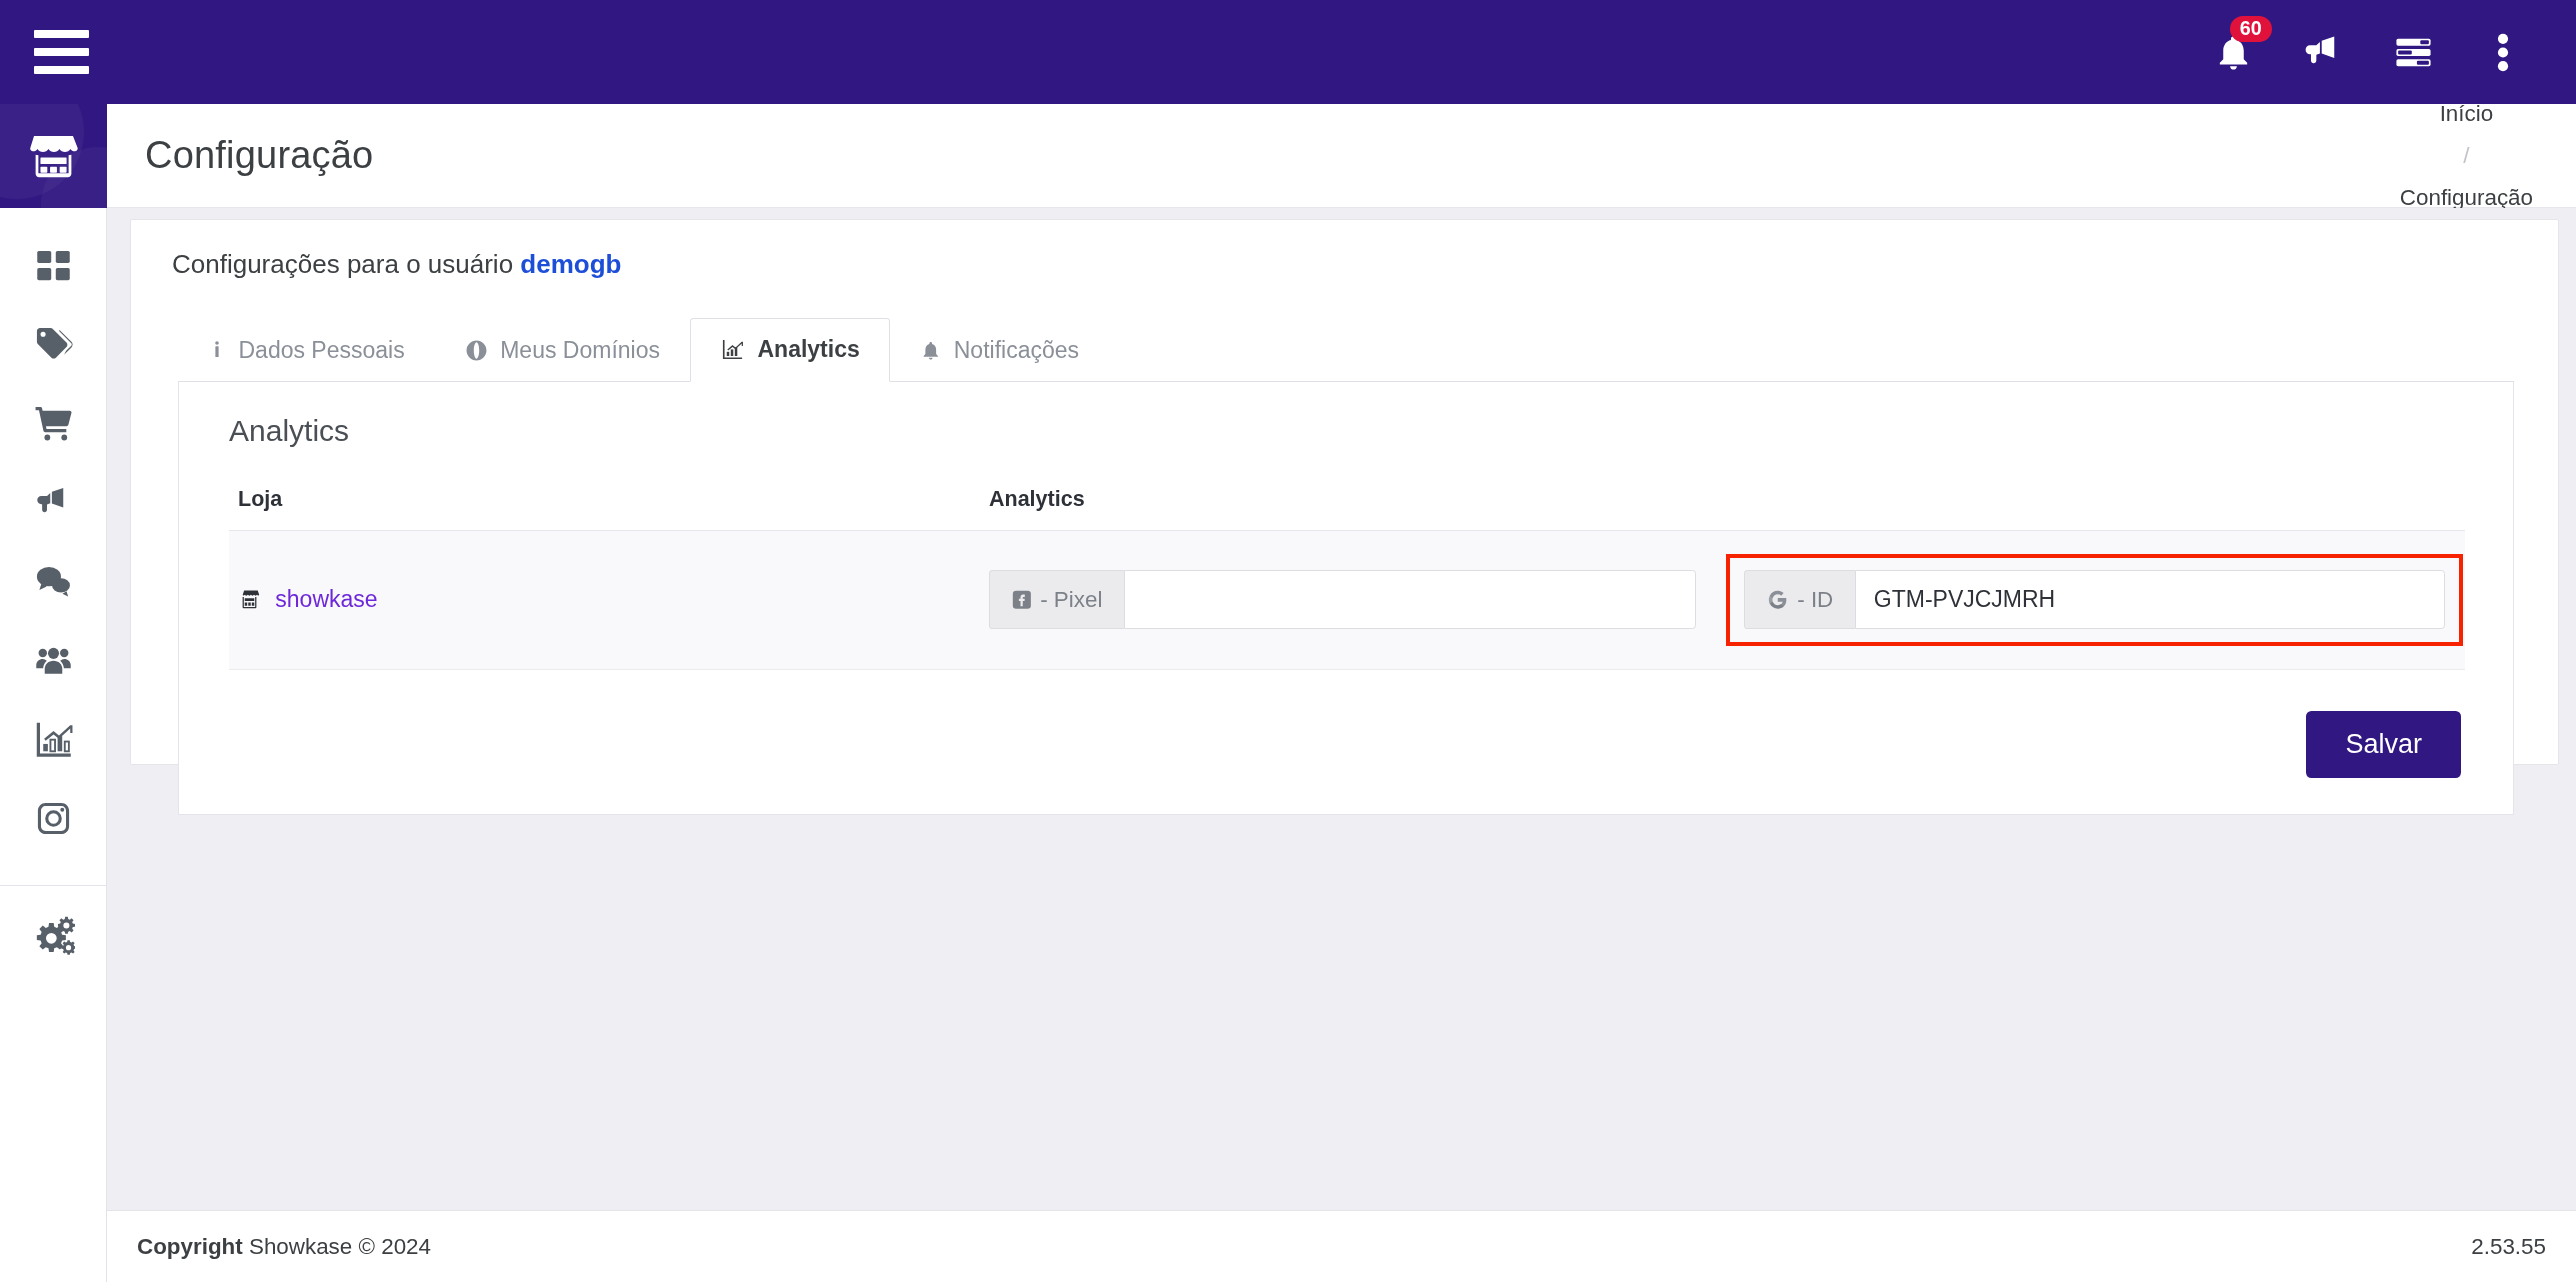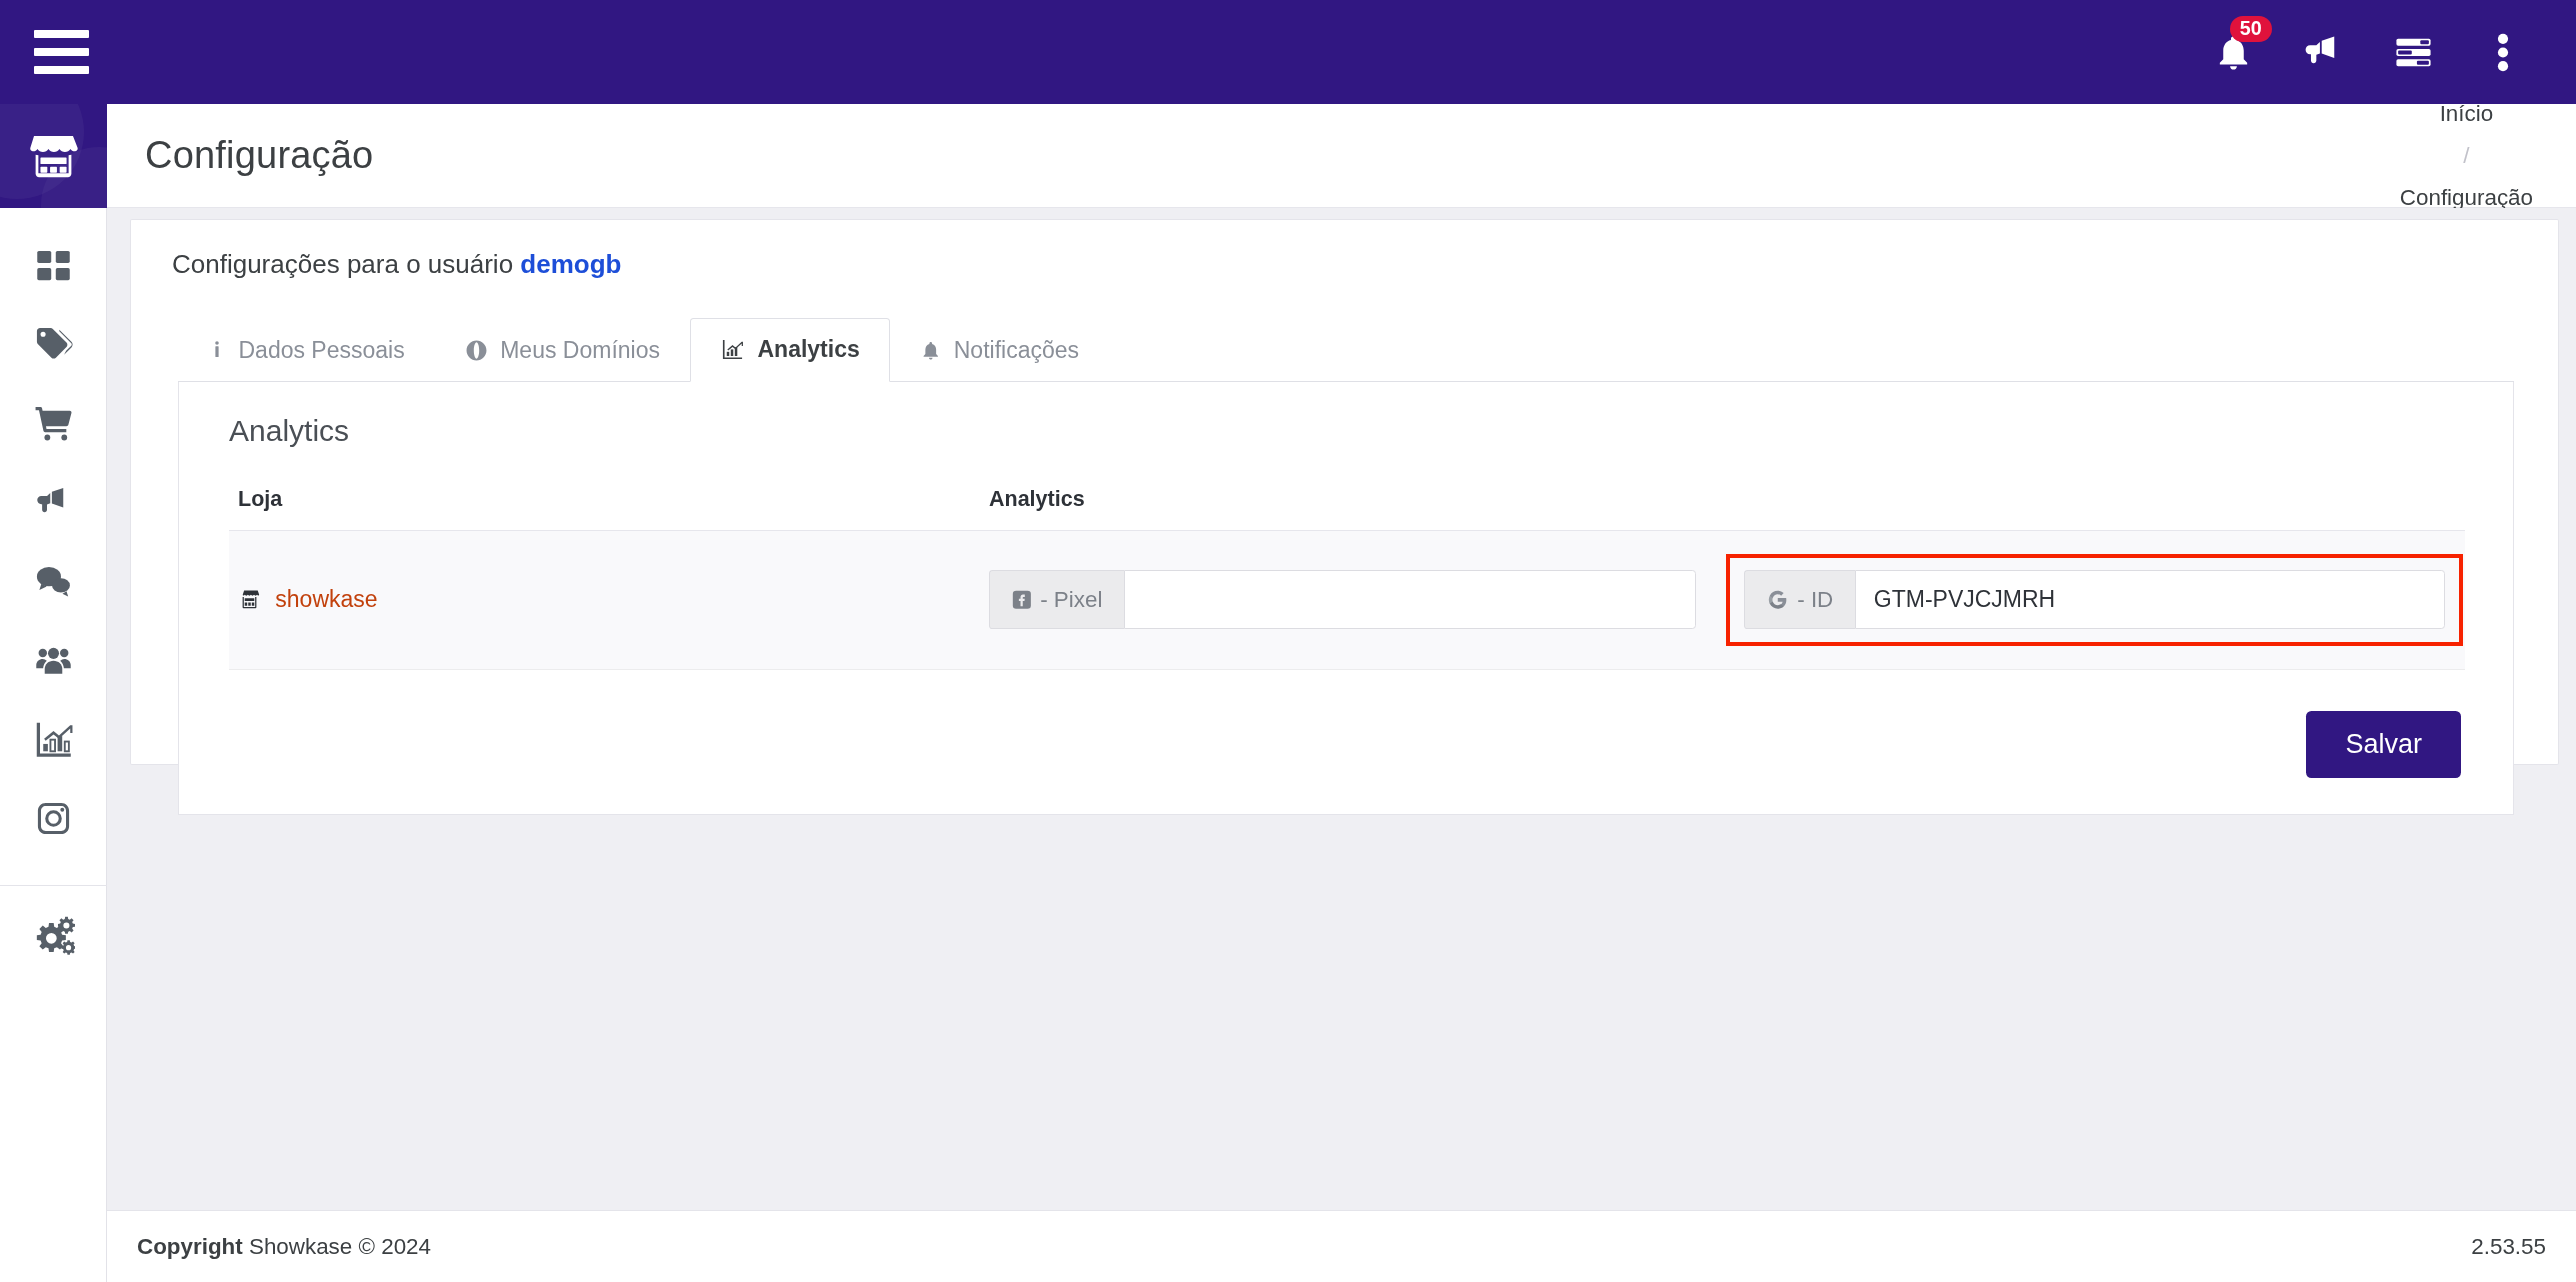--- a/index.html
+++ b/index.html
@@ -182,21 +182,21 @@
     padding: 0 0 18px 9px;
     border-bottom: 1.8px solid #e6e6ec;
   }
   .tbl th.col-loja { width: 751px; }
   .tbl td {
     padding: 23px 0 23px 9px;
     background: #f9f9fb;
     vertical-align: middle;
     border-bottom: 0.9px solid #ececed;
   }
-  .store-cell { display: flex; align-items: center; gap: 14.3px; font-size: 23px; color: #c2410c; }
+  .store-cell { display: flex; align-items: center; gap: 14.3px; font-size: 23px; color: #6d28d9; }
   .store-cell svg { fill: #2e3238; }
 
   .field-row { display: flex; align-items: center; gap: 30px; }
   .input-group { display: flex; align-items: stretch; }
   .ig-prefix {
     background: #ebebed;
     border: 0.9px solid #dcdce1;
     border-right: none;
     border-radius: 3.6px 0 0 3.6px;
     display: flex; align-items: center; gap: 9px;
@@ -255,21 +255,21 @@
     <span></span>
     <span></span>
   </div>
 
   <div class="topbar-right">
 
     <div class="tb-icon">
       <svg width="41" height="47" viewBox="0 0 24 24">
           <path d="M12 22c1.1 0 2-.9 2-2h-4c0 1.1.9 2 2 2zm6-6v-5c0-3.07-1.64-5.64-4.5-6.32V4c0-.83-.67-1.5-1.5-1.5S10.5 3.17 10.5 4v.68C7.63 5.36 6 7.92 6 11v5l-2 2v1h16v-1l-2-2z"></path>
         </svg>
-      <span class="badge">50</span>
+      <span class="badge">60</span>
     </div>
 
     <div class="tb-icon">
       <svg width="47" height="43" viewBox="0 0 24 24">
           <path d="M18 3v12l-7-2.4V5.4L18 3zm-8 3.2v6.3l-2 .7v3.3c0 .8-.7 1.5-1.5 1.5S5 17.3 5 16.5V13H4.5C3.1 13 2 11.9 2 10.5S3.1 8 4.5 8H8l2-1.8z"></path>
         </svg>
     </div>
 
     <div class="tb-icon">
       <svg width="45" height="41" viewBox="0 0 24 24">

